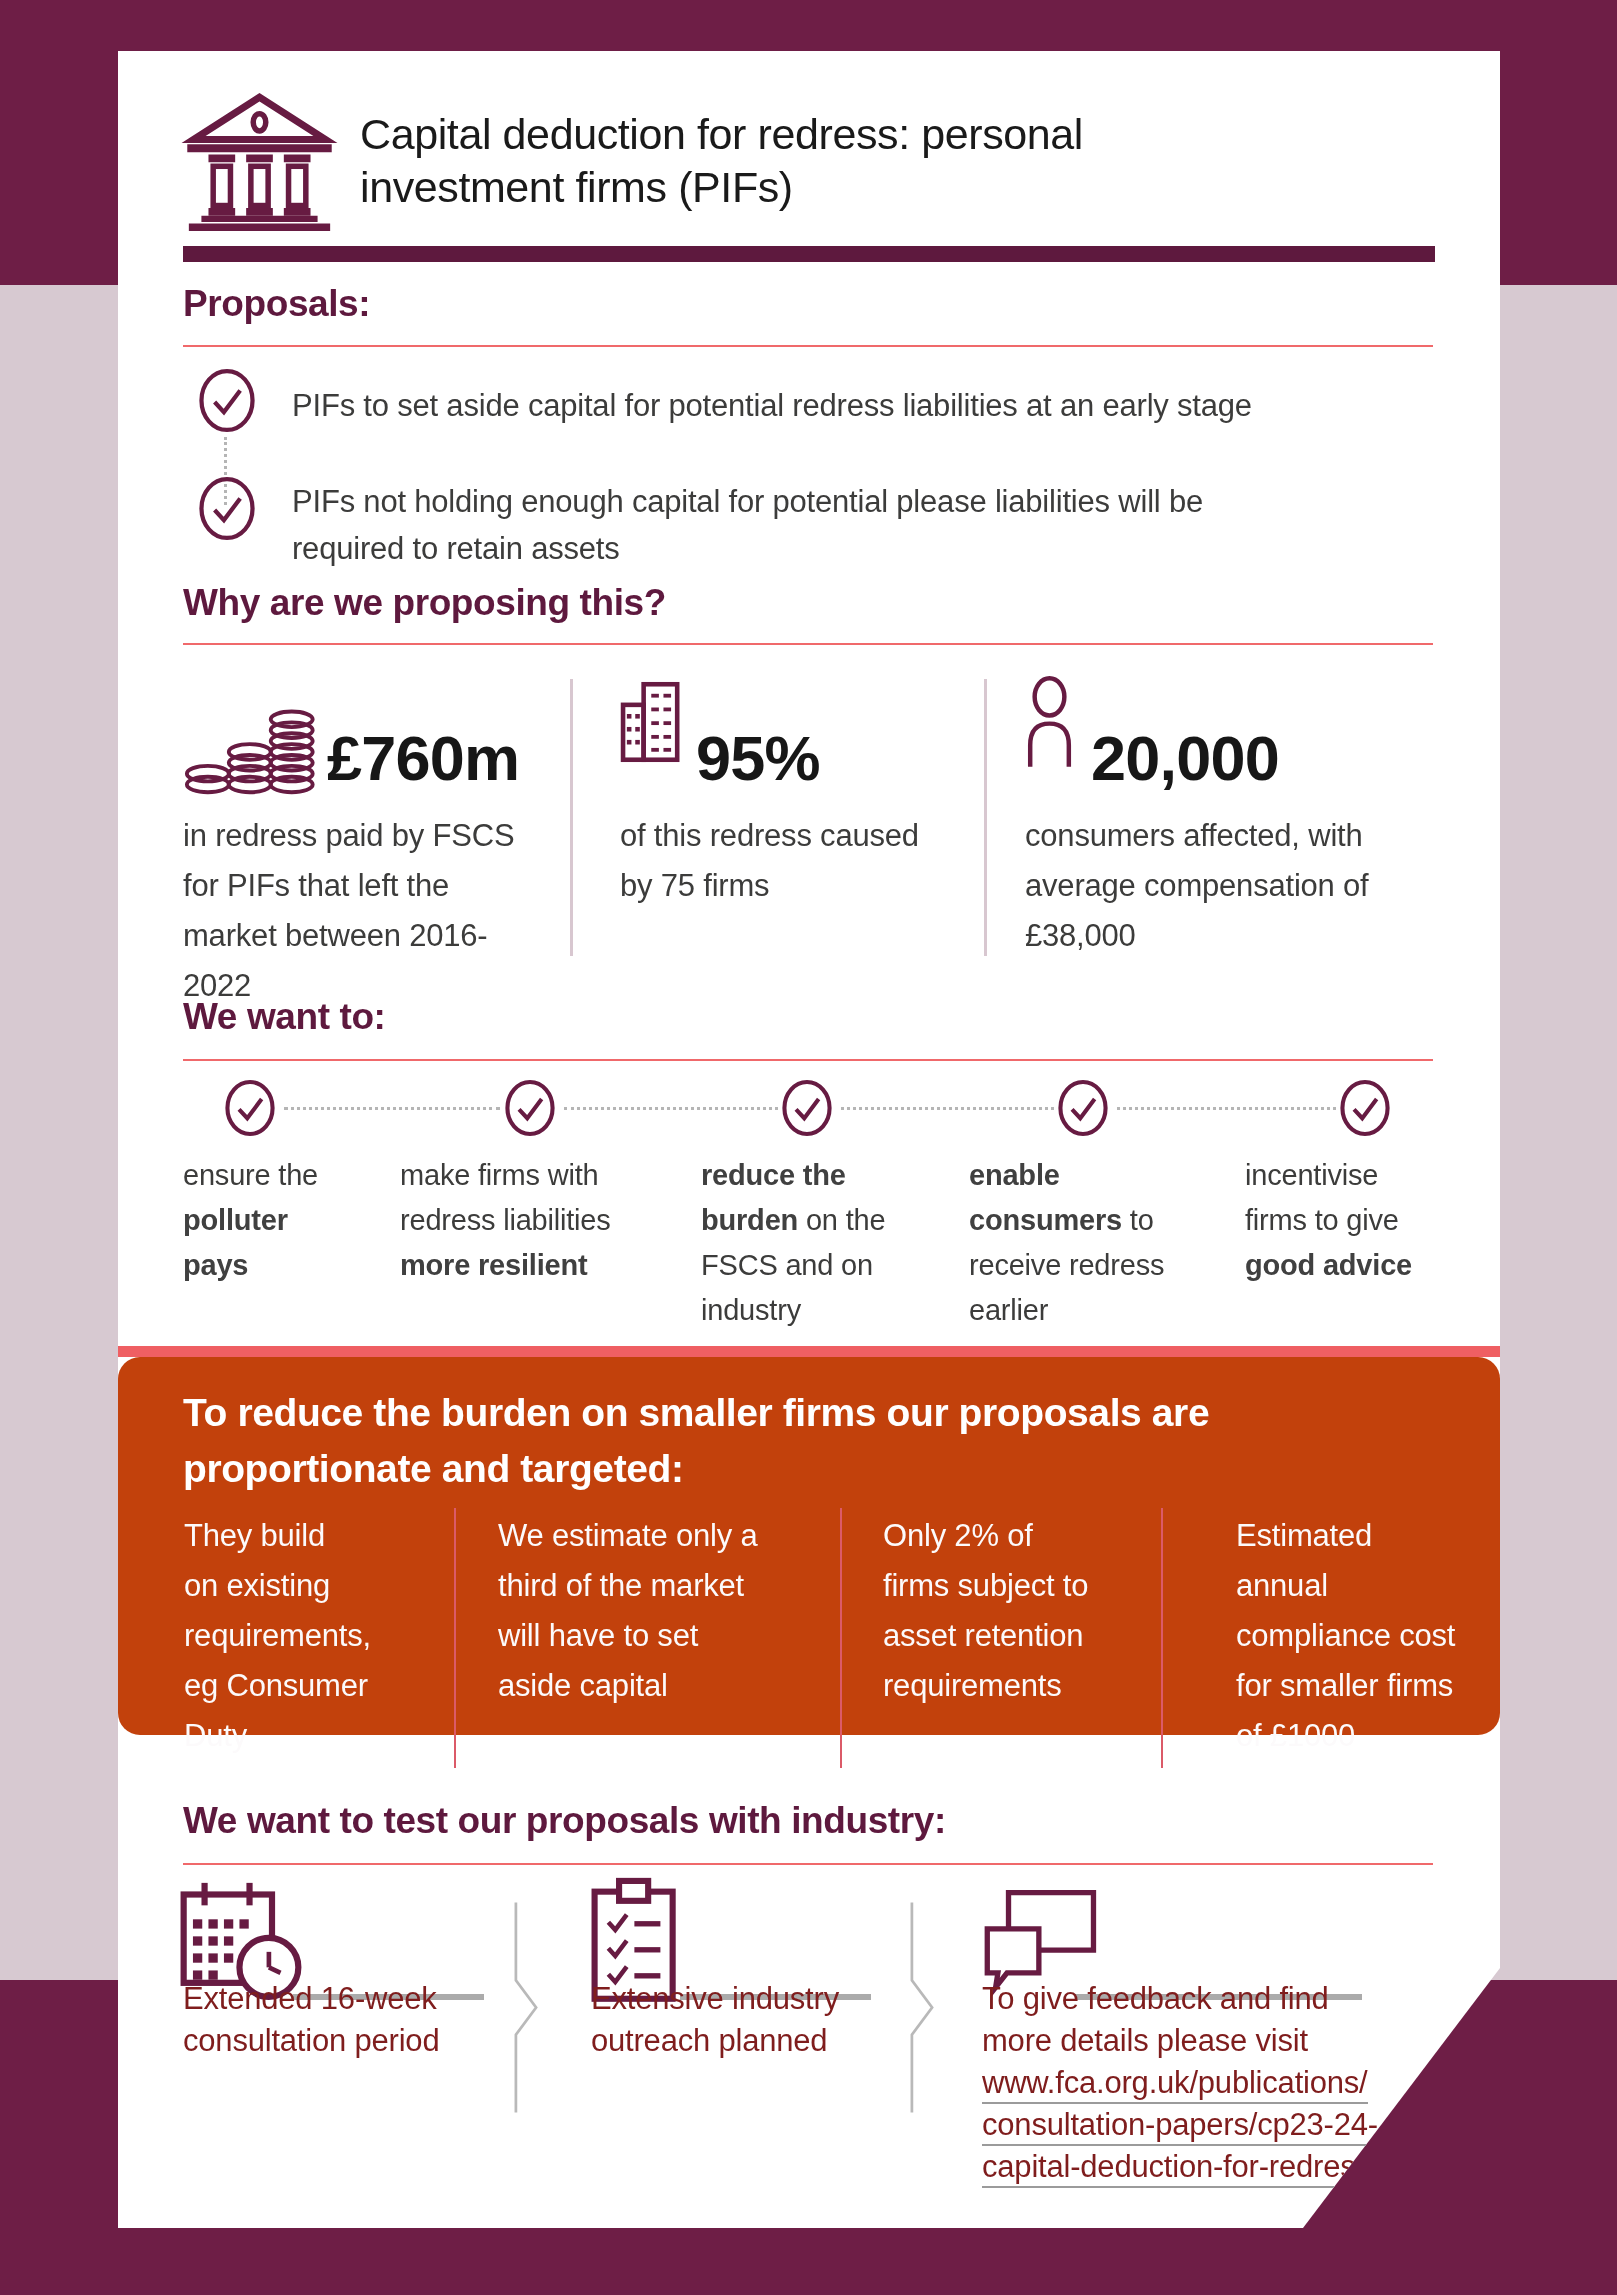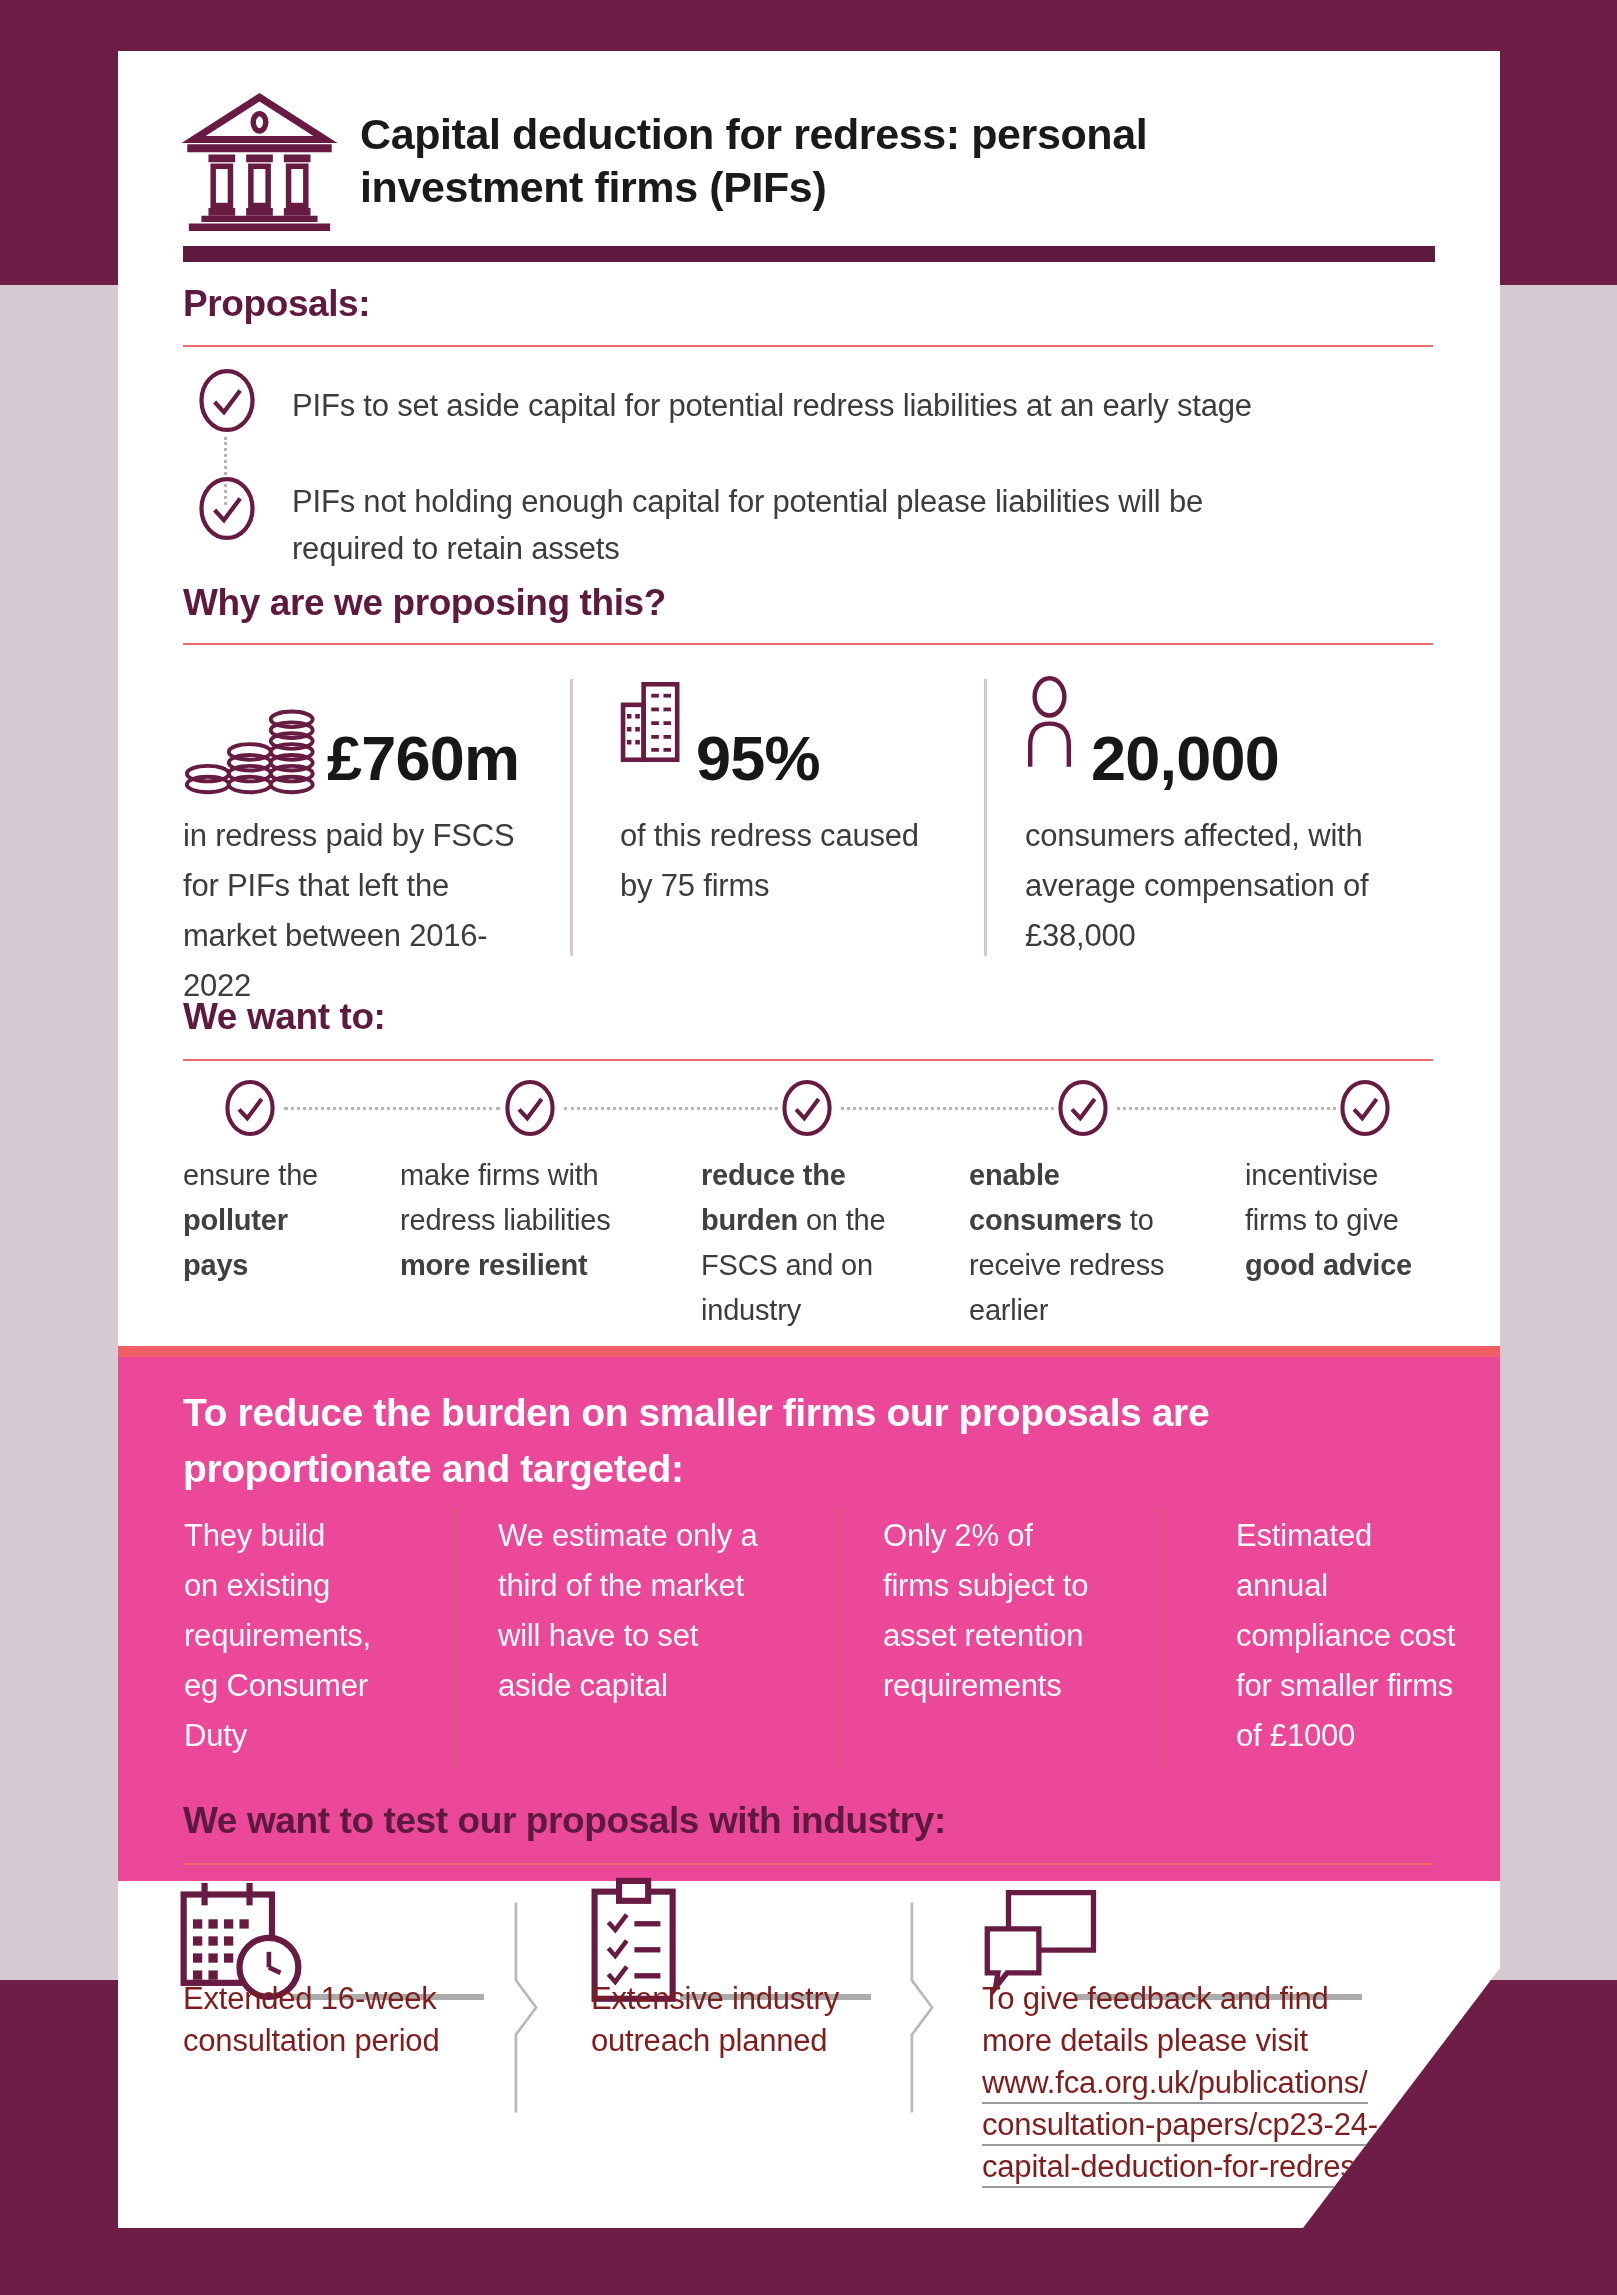--- a/index.html
+++ b/index.html
@@ -11,21 +11,21 @@
   #bg-top{left:0;top:0;width:1618px;height:285px;background:#6E1E46;}
   #bg-mid{left:0;top:285px;width:1618px;height:1695px;background:#D7C9D1;}
   #bg-bot{left:0;top:1980px;width:1618px;height:316px;background:#6E1E46;}
 
   
   #card{left:118px;top:51px;width:1382px;height:2177px;background:#ffffff;
         clip-path:polygon(0 0,1382px 0,1382px 1917px,1185px 2177px,0 2177px);}
 
   
   #hdr-icon{left:63px;top:38px;}
-  #hdr-title{left:242px;top:57px;font-size:43px;font-weight:700;line-height:53px;
+  #hdr-title{left:242px;top:57px;font-size:43px;font-weight:400;line-height:53px;
              color:#1A1A1A;letter-spacing:-0.4px;}
   #hdr-bar{left:65px;top:195px;width:1252px;height:15.7px;background:#5E193E;}
 
   .sec-h{font-size:37px;font-weight:700;color:#5E193E;letter-spacing:-0.4px;white-space:nowrap;}
   .hair{height:2.4px;background:#F0696B;width:1250px;left:65px;}
 
   
   #prop-h{left:65px;top:232px;}
   #hair1{top:294px;}
   #prop-c1{left:79px;top:317px;}
@@ -53,21 +53,21 @@
   #wc1{left:106px;} #wc2{left:386px;} #wc3{left:663px;} #wc4{left:939px;} #wc5{left:1221px;}
   .wdot{top:1056px;border-top:3.1px dotted #B5B5B5;height:0;}
   #wd1{left:166px;width:216px;} #wd2{left:446px;width:214px;}
   #wd3{left:723px;width:213px;} #wd4{left:999px;width:219px;}
   .goal{top:1102px;font-size:29px;color:#3C3C3B;line-height:45px;letter-spacing:-0.2px;white-space:nowrap;}
   #goal1{left:65px;} #goal2{left:282px;} #goal3{left:583px;} #goal4{left:851px;} #goal5{left:1127px;}
   .goal b,.goal .b{font-weight:700;color:#404040;}
 
   
   #sbar{left:0;top:1295px;width:1382px;height:11px;background:#EF5F63;}
-  #dark{left:0;top:1306px;width:1382px;height:524px;background:#ec4899;}
+  #dark{left:0;top:1306px;width:1382px;height:378px;background:#c2410c;border-radius:22px;}
   #dark-h{left:65px;top:28px;font-size:39px;font-weight:700;color:#ffffff;
           line-height:56px;letter-spacing:-0.4px;white-space:nowrap;}
   .dsep{top:151px;width:1.6px;height:260px;background:#DB5A68;}
   #dsep1{left:336px;} #dsep2{left:722px;} #dsep3{left:1043px;}
   .dcol{top:154px;font-size:31px;color:#FCFAFB;line-height:50px;letter-spacing:-0.2px;white-space:nowrap;}
   #dcol1{left:66px;} #dcol2{left:380px;} #dcol3{left:765px;} #dcol4{left:1078px;margin-left:40px;}
 
   
   #test-h{left:65px;top:1749px;}
   #hair4{top:1812px;}

